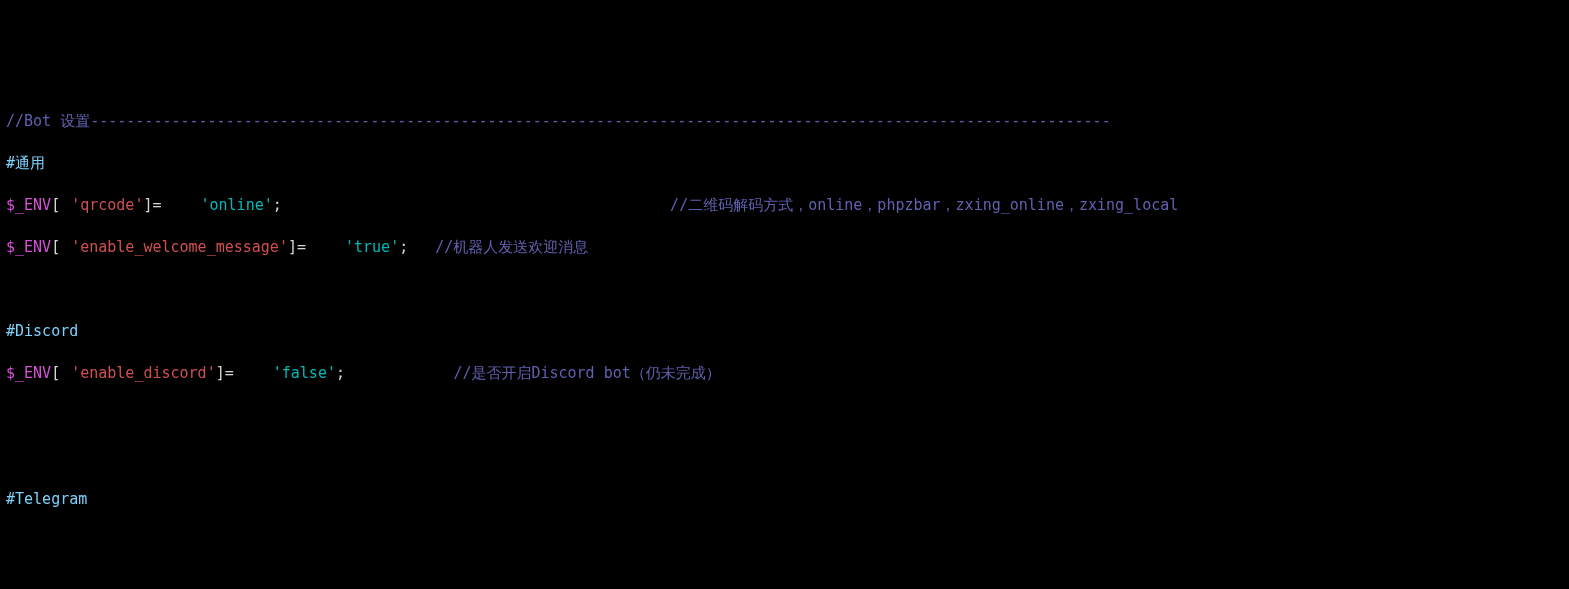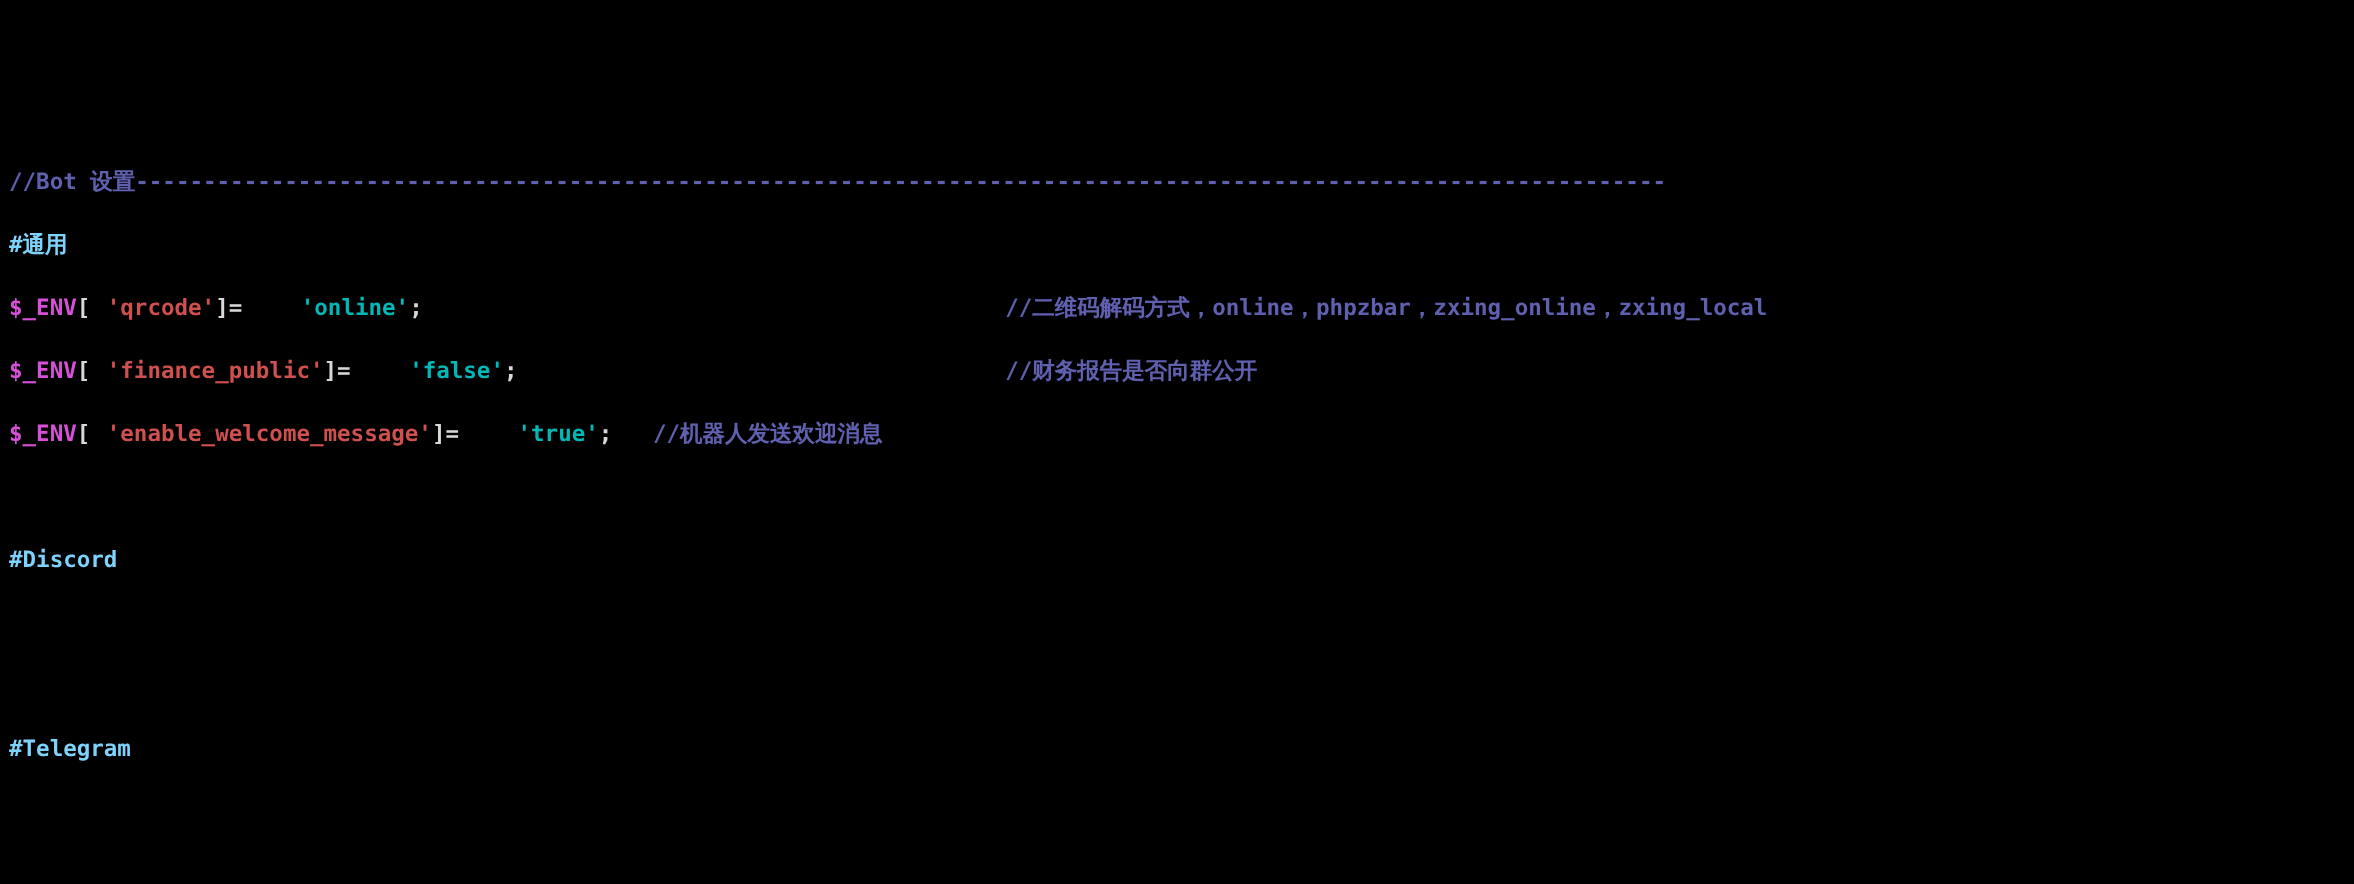--- a/index.html
+++ b/index.html
@@ -12,36 +12,36 @@
     padding: 6px;
     white-space: pre;
     overflow: hidden;
   }
   .c-comment   { color: #6060b0; }
   .c-section   { color: #7dd3fc; }
   .c-var       { color: #d850d8; }
   .c-punct     { color: #d8d8d8; }
   .c-key       { color: #d05050; margin-left: 11px; }
   .c-str       { color: #00b8b8; margin-left: 39px; }
-  .line { display: block; position: relative; font-weight: bold; }
+  .line { display: block; position: relative; }
   .blk  { position: relative; }
 </style>
 </head>
 <body>
 
 
 
 <div class="blk">
 <span class="line"><span class="c-comment">//Bot 设置</span><span class="c-comment">-----------------------------------------------------------------------------------------------------------------</span></span>
 <span class="line"><span class="c-section">#通用</span></span>
 <span class="line"><span class="c-var">$_ENV</span><span class="c-punct">[</span><span class="c-key">'qrcode'</span><span class="c-punct">]=</span><span class="c-str">'online'</span><span class="c-punct">;</span><span>                                           </span><span class="c-comment">//二维码解码方式，online，phpzbar，zxing_online，zxing_local</span></span>
-<span class="line"><span class="c-var">$_ENV</span><span class="c-punct">[</span><span class="c-key">'finance_public'</span><span class="c-punct">]=</span><span class="c-str">'false'</span><span class="c-punct">;</span><span>                                    </span><span class="c-comment">//财务报告是否向群公开</span></span>
 <span class="line"><span class="c-var">$_ENV</span><span class="c-punct">[</span><span class="c-key">'enable_welcome_message'</span><span class="c-punct">]=</span><span class="c-str">'true'</span><span class="c-punct">;</span><span>   </span><span class="c-comment">//机器人发送欢迎消息</span></span>
 <span class="line"> </span>
 <span class="line"><span class="c-section">#Discord</span></span>
+<span class="line"><span class="c-var">$_ENV</span><span class="c-punct">[</span><span class="c-key">'enable_discord'</span><span class="c-punct">]=</span><span class="c-str">'false'</span><span class="c-punct">;</span><span>            </span><span class="c-comment">//是否开启Discord bot（仍未完成）</span></span>
 <span class="line"> </span>
 <span class="line"> </span>
 <span class="line"><span class="c-section">#Telegram</span></span>
 
 
 
 
 
 
 

